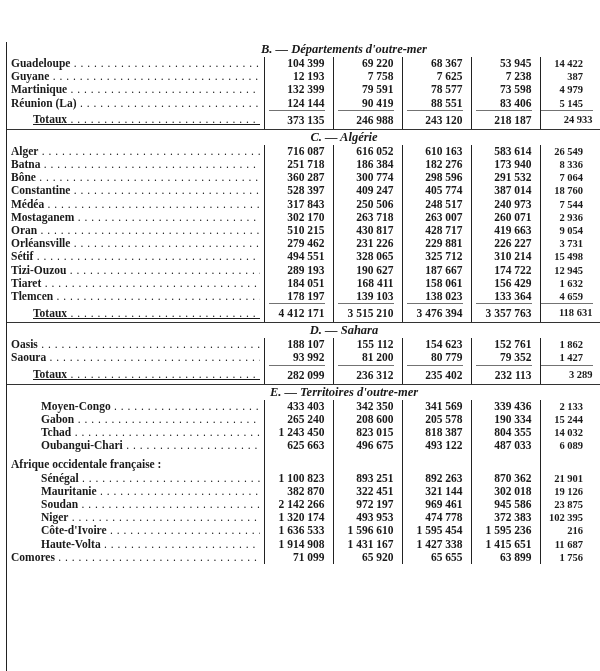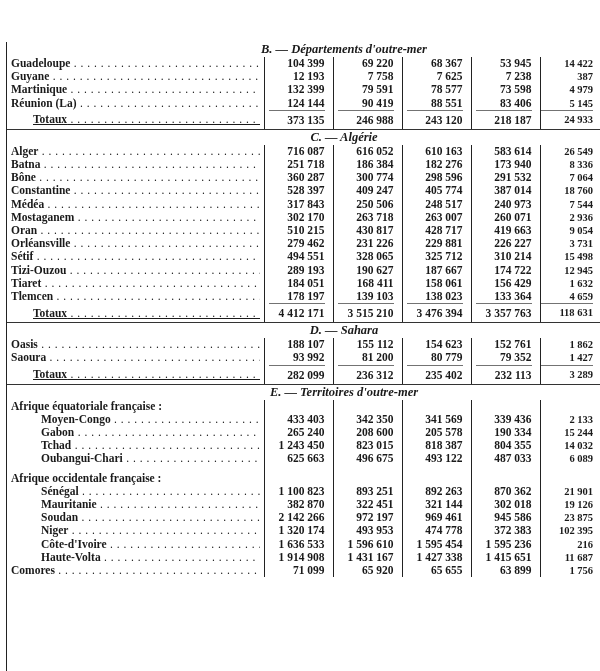--- a/index.html
+++ b/index.html
@@ -12,21 +12,21 @@
   .section-title { font-style: italic; font-weight: bold; font-size: 12.5px; text-align: center;
                    height: 15px; line-height: 15px; padding-left: 80px; }
   table { border-collapse: collapse; width: 594px; table-layout: fixed; font-size: 11.5px; font-weight: bold; }
   col.c-name { width: 257px; }
   col.c-num { width: 69px; }
   col.c-last { width: 61px; }
   td { padding: 0; height: 13.2px; line-height: 13.2px; white-space: nowrap; overflow: hidden; }
   td.name { padding-left: 4px; padding-right: 4px; border-right: 1.5px solid #222; position: relative; }
   td.name.indent { padding-left: 34px; }
   td.num { text-align: right; padding-right: 8px; border-right: 1.5px solid #222; }
-  td.num.last { border-right: none; font-size: 10.5px; padding-right: 8px; }
+  td.num.last { border-right: none; font-size: 10.5px; padding-right: 18px; }
   .dots { overflow: hidden; display: block; }
   .dots::after { content: " . . . . . . . . . . . . . . . . . . . . . . . . . . . . . . . . . . . . . . . . . . . . . . . . . . . . . . . . . . . ."; font-weight: normal; letter-spacing: 0.5px; }
   tr.total td { height: 18px; line-height: 18px; text-decoration: underline; }
   tr.total td.name { padding-left: 26px; }
   tr.total td.num span { border-top: 1px solid #737373; display: inline-block; width: 56px; text-align: right; padding-top: 2px; line-height: 14px; }
   tr.total td.num.last span { width: 52px; }
   tr.spacer td { height: 6px; }
   tr.group td.name { border-right: 1.5px solid #222; }
 </style>
 </head>
@@ -293,28 +293,20 @@
       <table>
         <colgroup>
           <col class="c-name">
           <col class="c-num">
           <col class="c-num">
           <col class="c-num">
           <col class="c-num">
           <col class="c-last">
         </colgroup>
         <tbody>
-          <tr class="group">
-            <td class="name">Afrique équatoriale française :</td>
-            <td class="num"></td>
-            <td class="num"></td>
-            <td class="num"></td>
-            <td class="num"></td>
-            <td class="num last"></td>
-          </tr>
           <tr>
             <td class="name indent">
               <span class="dots">Moyen-Congo</span>
             </td>
             <td class="num"><span>433 403</span></td>
             <td class="num"><span>342 350</span></td>
             <td class="num"><span>341 569</span></td>
             <td class="num"><span>339 436</span></td>
             <td class="num last"><span>2 133</span></td>
           </tr>

